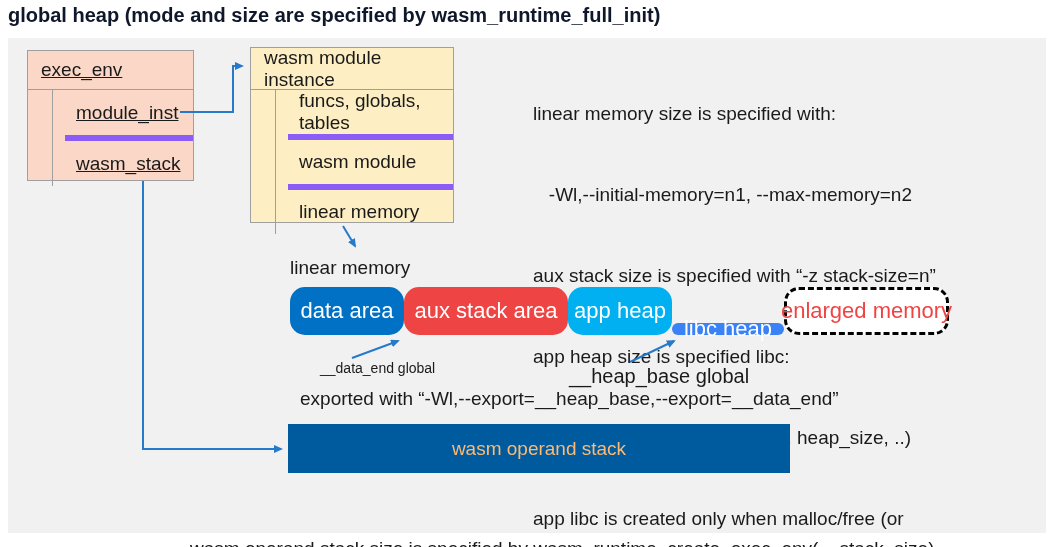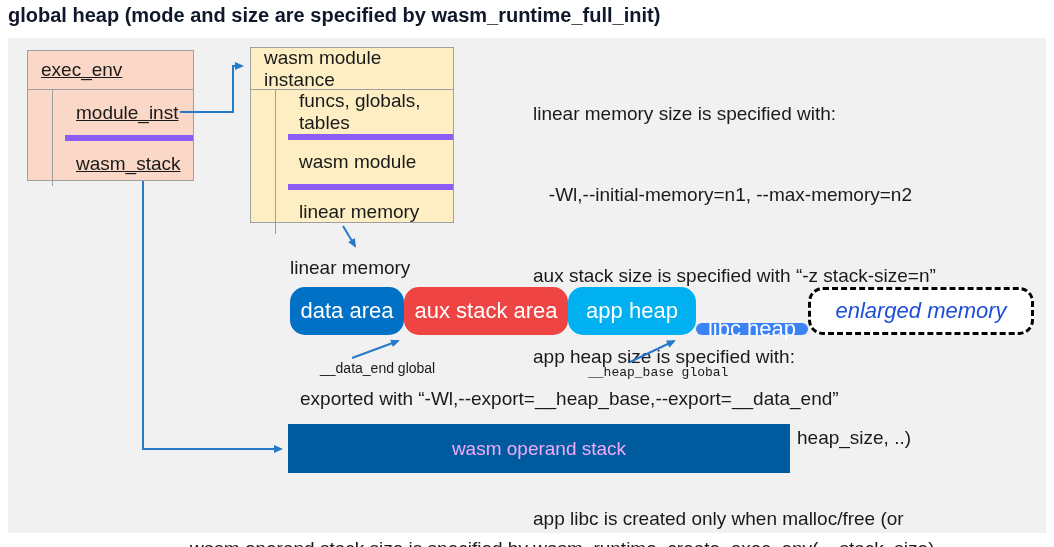--- a/index.html
+++ b/index.html
@@ -27,31 +27,31 @@
 
   
   .notes{position:absolute;left:533px;top:46px;font-size:19px;line-height:27px;white-space:pre;}
 
   
   .lm-label{position:absolute;left:290px;top:257px;font-size:19px;}
   .lm-bar{position:absolute;left:290px;top:287px;height:48px;display:flex;}
   .seg{display:flex;align-items:center;justify-content:center;font-size:22px;color:#ffffff;box-sizing:border-box;white-space:nowrap;border-radius:15px;}
   .seg-0{width:114px;background:#0071c5;}
   .seg-1{width:164px;background:#ef4444;}
-  .seg-2{width:128px;background:#00b0f0;}
+  .seg-2{width:104px;background:#00b0f0;}
   .seg-3{width:112px;background:#3b82f6;margin-top:36px;}
-  .seg-4{width:226px;background:#ffffff;color:#1d4ed8;border:3px dashed #000000;font-style:italic;}
+  .seg-4{width:165px;background:#ffffff;color:#ef4444;border:3px dashed #000000;}
 
   .ann-data-end{position:absolute;left:320px;top:360px;font-size:14px;}
-  .ann-heap-base{position:absolute;left:588px;top:365px;font-size:13px;font-family:Liberation Mono, monospace;}
+  .ann-heap-base{position:absolute;left:569px;top:365px;font-size:20px;}
   .ann-export{position:absolute;left:300px;top:388px;font-size:19px;}
 
   
   .op-stack{position:absolute;left:288px;top:424px;width:502px;height:49px;background:#005a9e;
-    display:flex;align-items:center;justify-content:center;color:#f0abfc;font-size:19px;}
+    display:flex;align-items:center;justify-content:center;color:#fdba74;font-size:19px;}
   .op-caption{position:absolute;left:190px;top:481px;font-size:19px;line-height:27px;white-space:pre;}
 
   .overlay{position:absolute;left:0;top:0;pointer-events:none;}
 </style>
 </head>
 <body>
 
 <div class="panel"></div>
 
 <div class="title">global heap (mode and size are specified by wasm_runtime_full_init)</div>
@@ -70,21 +70,21 @@
     <div class="struct-row">funcs, globals, tables</div>
     <div class="struct-row">wasm module</div>
     <div class="struct-row">linear memory</div>
   </div>
 </div>
 
 <div class="notes">
   <div>linear memory size is specified with:</div>
   <div>   -Wl,--initial-memory=n1, --max-memory=n2</div>
   <div>aux stack size is specified with “-z stack-size=n”</div>
-  <div>app heap size is specified with:</div>
+  <div>app heap size is specified libc:</div>
   <div>   wasm_runtime_instantiate(.., heap_size, ..)</div>
   <div>app libc is created only when malloc/free (or</div>
   
 </div>
 
 <div class="lm-label">linear memory</div>
 <div class="lm-bar">
   <div class="seg seg-0">data area</div>
   <div class="seg seg-1">aux stack area</div>
   <div class="seg seg-2">app heap</div>

